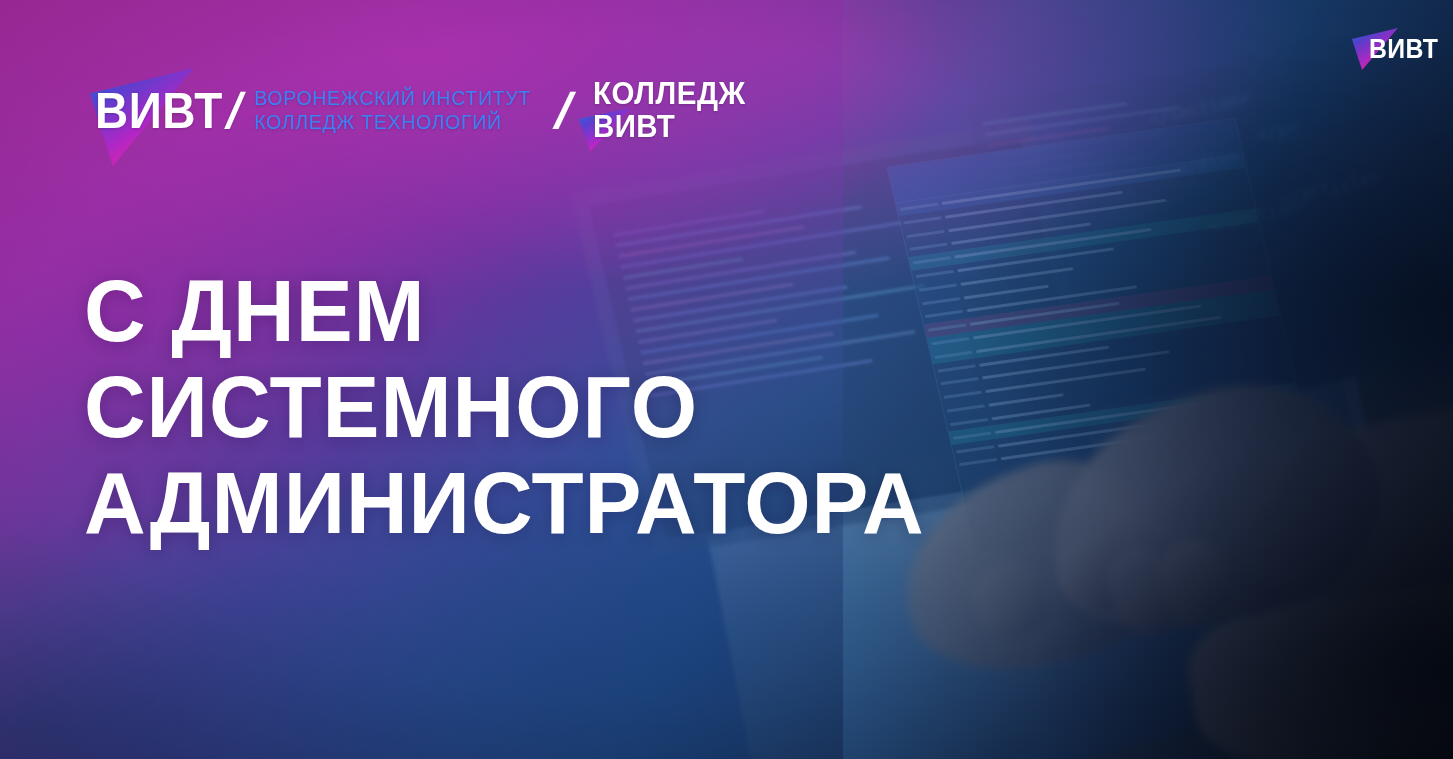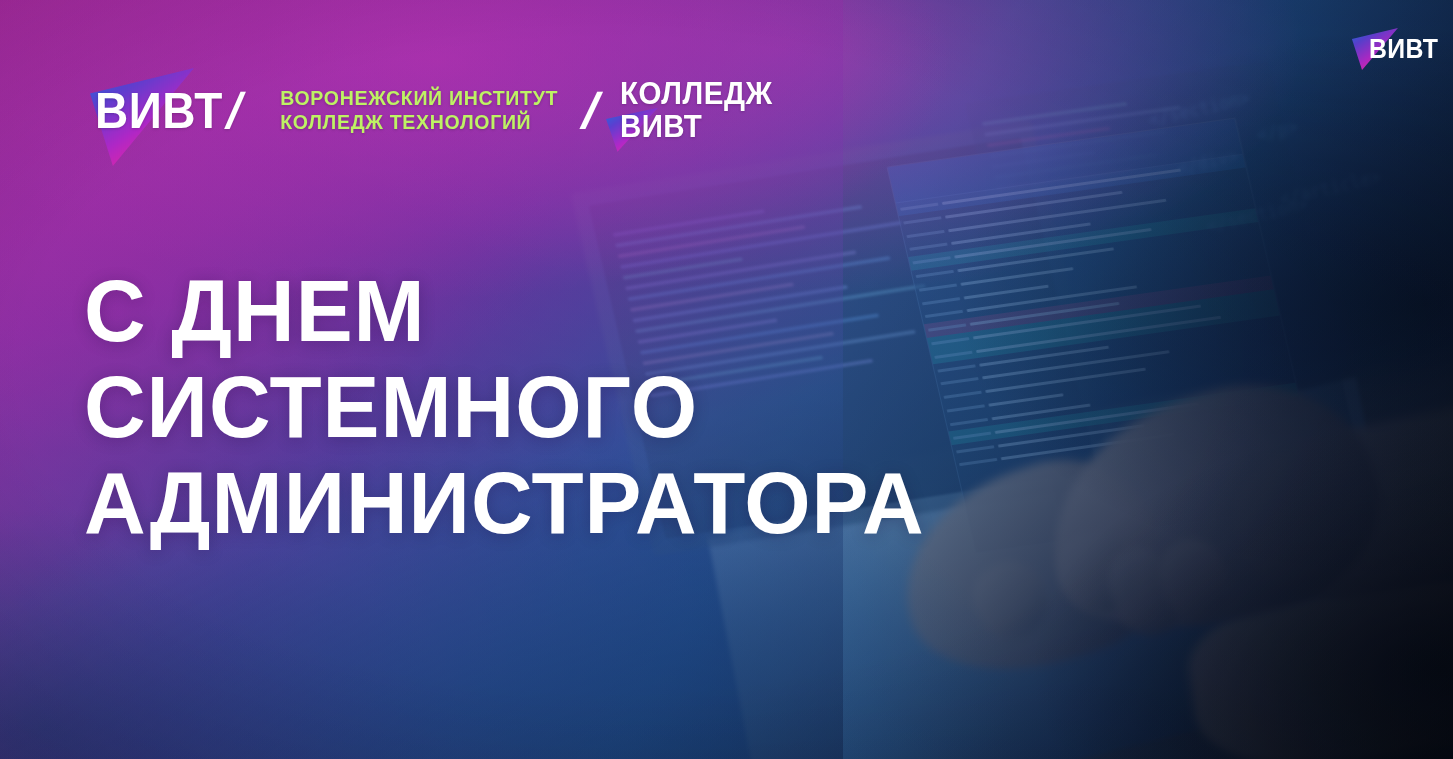--- a/index.html
+++ b/index.html
@@ -299,24 +299,23 @@
     text-shadow: 0 1px 3px rgba(0,0,0,.18);
   }
   .wordmark .slashchar {
     display: inline-block;
     transform: skewX(-16deg);
     margin-left: 6px;
     font-weight: 700;
   }
 
   .tagline {
-    margin-left: 26px;
-    color: #bef264;
+    color: #3b82f6;
     font-size: 19.5px;
-    font-weight: 700;
+    font-weight: 400;
     line-height: 1.22;
     letter-spacing: .7px;
     white-space: nowrap;
     text-shadow: 0 1px 3px rgba(0,0,0,.2);
   }
   .big-slash {
     margin: 0 22px 0 26px;
     color: #ffffff;
     font-size: 50px;
     font-weight: 700;

